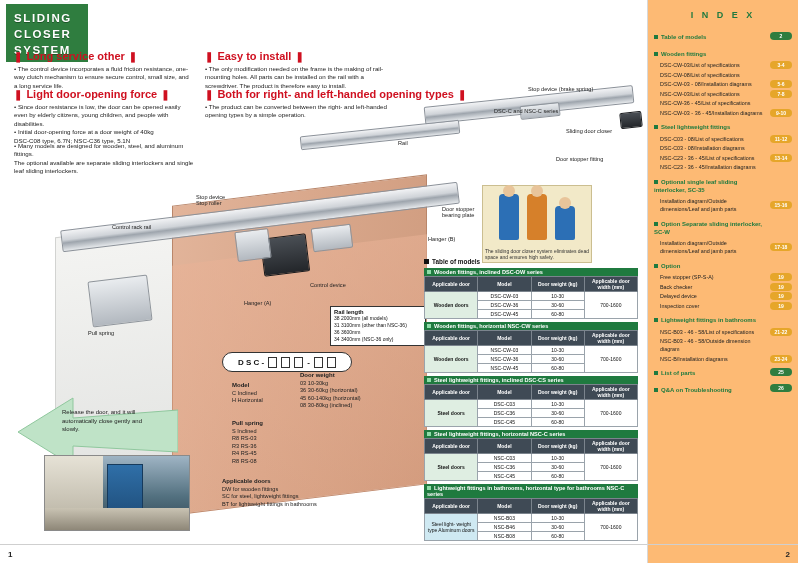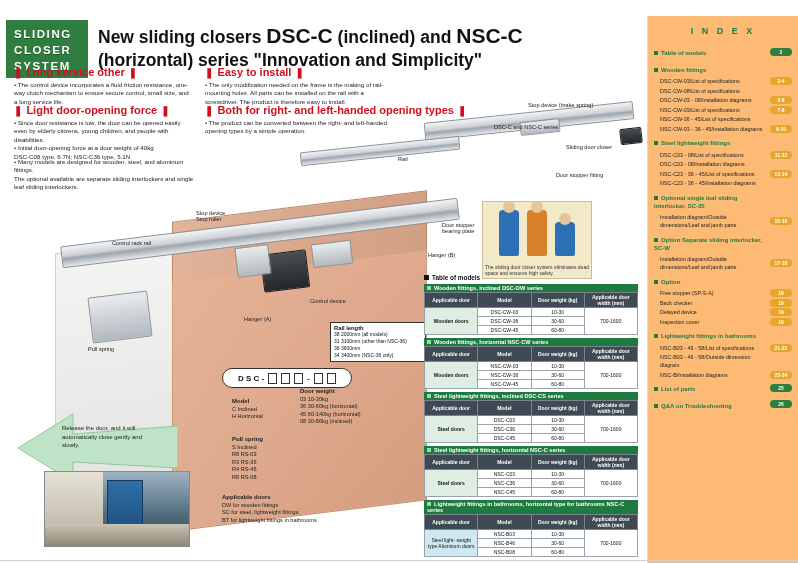--- a/index.html
+++ b/index.html
@@ -8,21 +8,20 @@
     width: 798px; height: 563px;
     font-family: "Liberation Sans", sans-serif;
     background: #ffffff;
     color: #111;
     overflow: hidden;
     position: relative;
   }
   .page {
     position: absolute; inset: 0;
     display: flex;
-    margin-top: 16px;
   }
   
   .left {
     position: relative;
     width: 648px; height: 563px;
     background: #ffffff;
     border-right: 1px solid #d8d8d8;
     overflow: hidden;
   }
   
@@ -240,24 +239,20 @@
 <div class="page">
 
   <div class="left">
 
     <div class="logo">
       <div>SLIDING</div>
       <div>CLOSER</div>
       <div>SYSTEM</div>
     </div>
 
-    <div class="headline">
-      <span>New sliding closers </span><span class="big">DSC-C</span><span> (inclined) and </span><span class="big">NSC-C</span><br>
-      <span>(horizontal) series "Innovation and Simplicity"</span>
-    </div>
 
     <div class="feat" id="feat-life">
       <h3>Long service other</h3>
       <p>
         <span class="b dot">The control device incorporates a fluid friction resistance, one-</span>
         <span class="b">way clutch mechanism to ensure secure control, small size, and</span>
         <span class="b">a long service life.</span>
       </p>
     </div>
 

